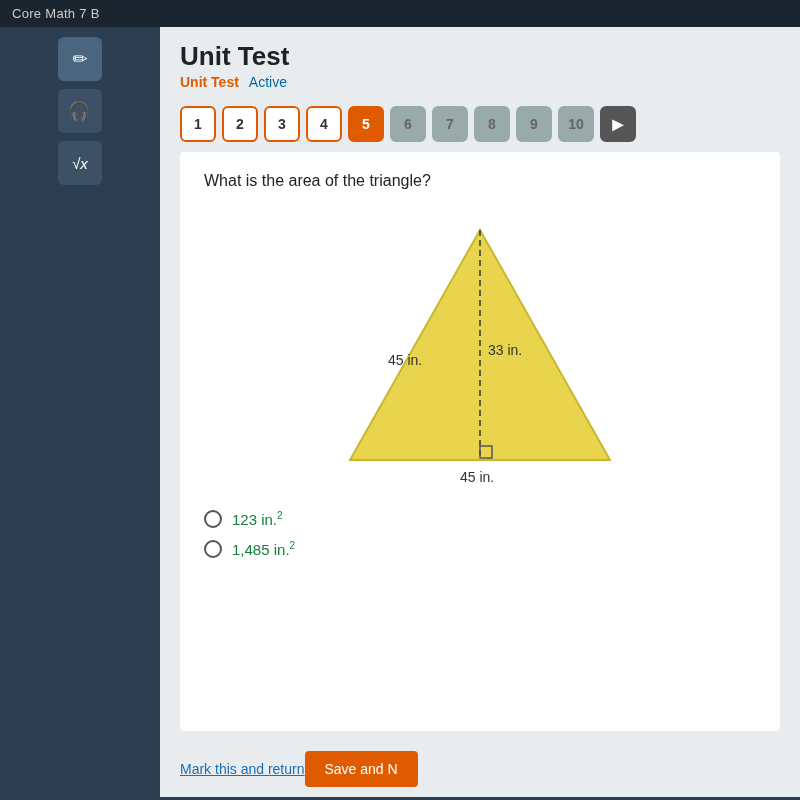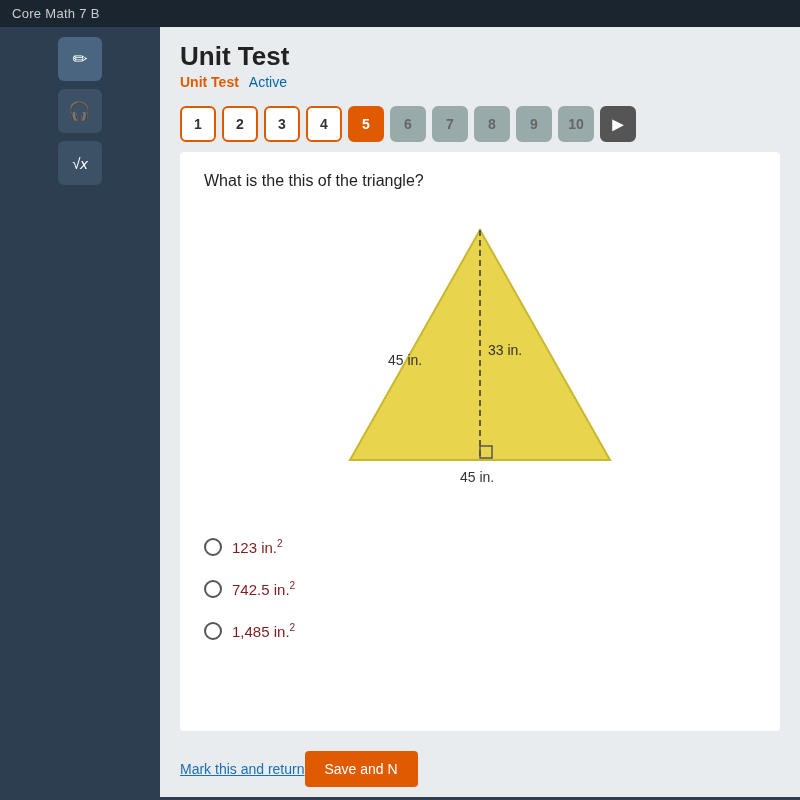--- a/index.html
+++ b/index.html
@@ -123,44 +123,43 @@
 
     .question-text {
       font-size: 16px;
       color: #222;
       margin-bottom: 20px;
     }
 
     .triangle-container {
       display: flex;
       justify-content: center;
-      margin-bottom: 36px;
+      margin-bottom: 20px;
       position: relative;
     }
 
     .triangle-svg {
       width: 320px;
       height: 280px;
     }
 
     .answer-options {
       display: flex;
       flex-direction: column;
       gap: 12px;
       margin-top: 10px;
     }
 
     .answer-option {
       display: flex;
       align-items: center;
       gap: 10px;
       font-size: 15px;
-      color: #7f1d1d;
-      cursor: pointer;
-      margin-top: 12px;
+      color: #15803d;
+      cursor: pointer;
     }
 
     .radio-circle {
       width: 18px;
       height: 18px;
       border: 2px solid #555;
       border-radius: 50%;
       flex-shrink: 0;
     }
 
@@ -244,21 +243,21 @@
       <div class="nav-btn active">5</div>
       <div class="nav-btn disabled">6</div>
       <div class="nav-btn disabled">7</div>
       <div class="nav-btn disabled">8</div>
       <div class="nav-btn disabled">9</div>
       <div class="nav-btn disabled">10</div>
       <div class="nav-btn arrow">▶</div>
     </div>
 
     <div class="question-content">
-      <div class="question-text">What is the this of the triangle?</div>
+      <div class="question-text">What is the area of the triangle?</div>
 
       <div class="triangle-container">
         <svg class="triangle-svg" viewBox="0 0 320 280">
 
           <polygon points="160,20 30,250 290,250" fill="#e8d44d" stroke="#c8b830" stroke-width="2"></polygon>
 
           <line x1="160" y1="20" x2="160" y2="250" stroke="#333" stroke-width="1.5" stroke-dasharray="6,4"></line>
 
           <rect x="160" y="236" width="12" height="12" fill="none" stroke="#555" stroke-width="1.5"></rect>
 
@@ -270,24 +269,20 @@
         </svg>
       </div>
 
       <div class="answer-options">
         <label class="answer-option">
           <div class="radio-circle"></div>
           <span>123 in.<sup>2</sup></span>
         </label>
         <label class="answer-option">
           <div class="radio-circle"></div>
-          <span>742.5 in.<sup>2</sup></span>
-        </label>
-        <label class="answer-option">
-          <div class="radio-circle"></div>
           <span>1,485 in.<sup>2</sup></span>
         </label>
       </div>
     </div>
 
     <div class="bottom-bar">
       <span class="mark-return-link">Mark this and return</span>
       <button class="save-btn">Save and N</button>
     </div>
 

